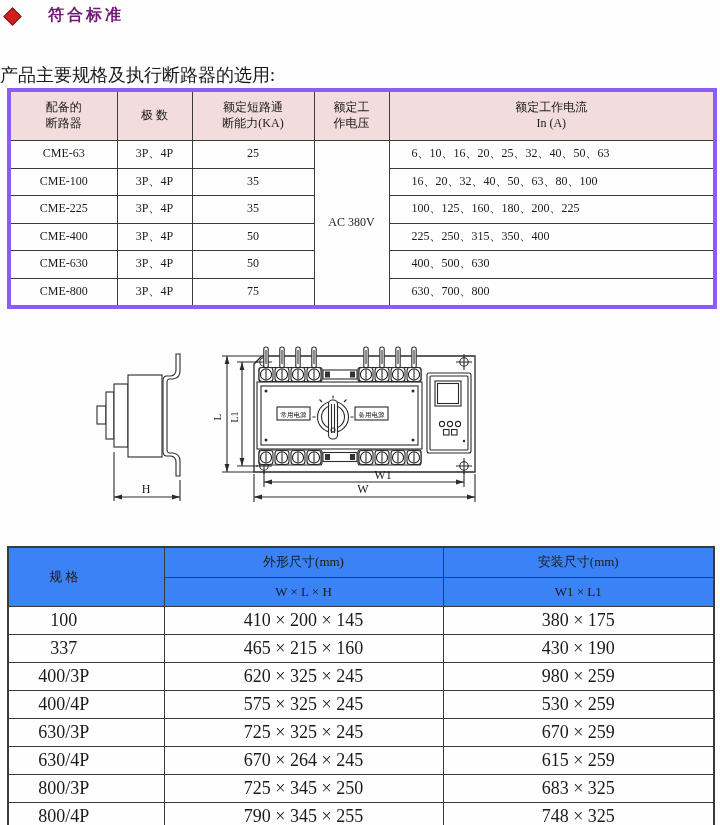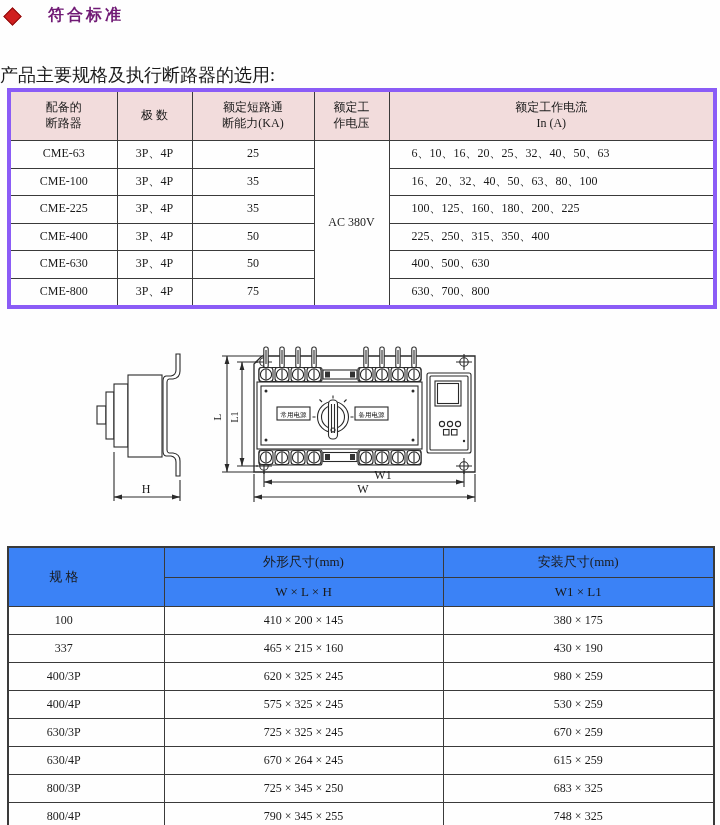--- a/index.html
+++ b/index.html
@@ -25,21 +25,21 @@
   th,td{border:1px solid #3a3a3a;padding:0;text-align:center;vertical-align:middle;
         font-weight:normal;font-size:12px;line-height:1.3;overflow:hidden;}
   .spec-table{position:absolute;left:7px;top:88px;width:706px;border:4px solid #8b5cf6;}
   .spec-table th{background:#f2dcdc;height:48px;white-space:pre-line;}
   .spec-table td{height:26.5px;}
   .spec-table td.currents{text-align:left;padding-left:22px;}
   .dim-table{position:absolute;left:7px;top:546px;width:706px;border:2px solid #3a3a3a;}
   .dim-table th{background:#3b82f6;font-size:13px;}
   .dim-table .hrow1 th{height:29px;}
   .dim-table .hrow2 th{height:28px;}
-  .dim-table td{height:27px;font-size:12px;}
+  .dim-table td{height:27px;font-size:18px;}
   .dim-table .spec-col{padding-right:45px;}
   svg text{font-family:"Liberation Serif","DejaVu Serif",serif;}
 </style>
 </head>
 <body>
 
 <div class="page">
 
   <span class="diamond"></span>
   <div class="section-title">符合标准</div>

